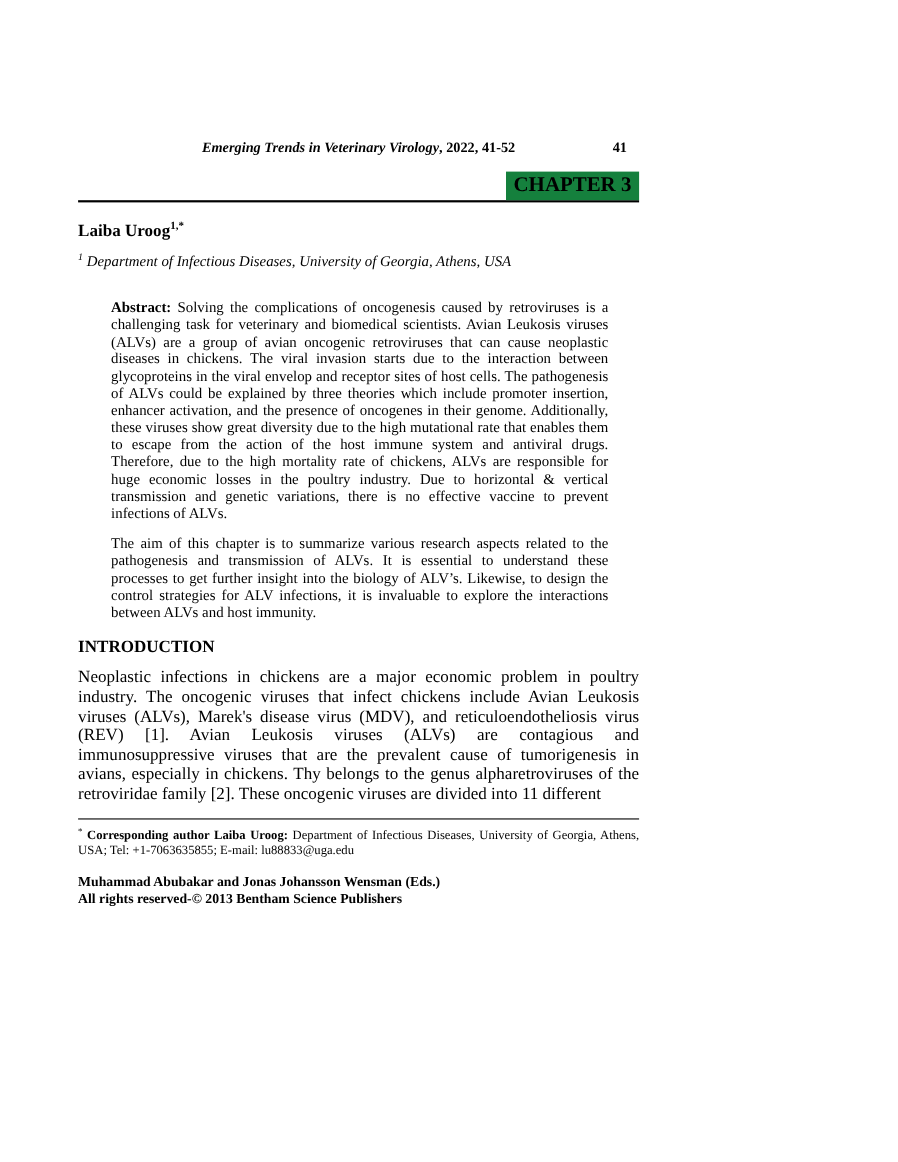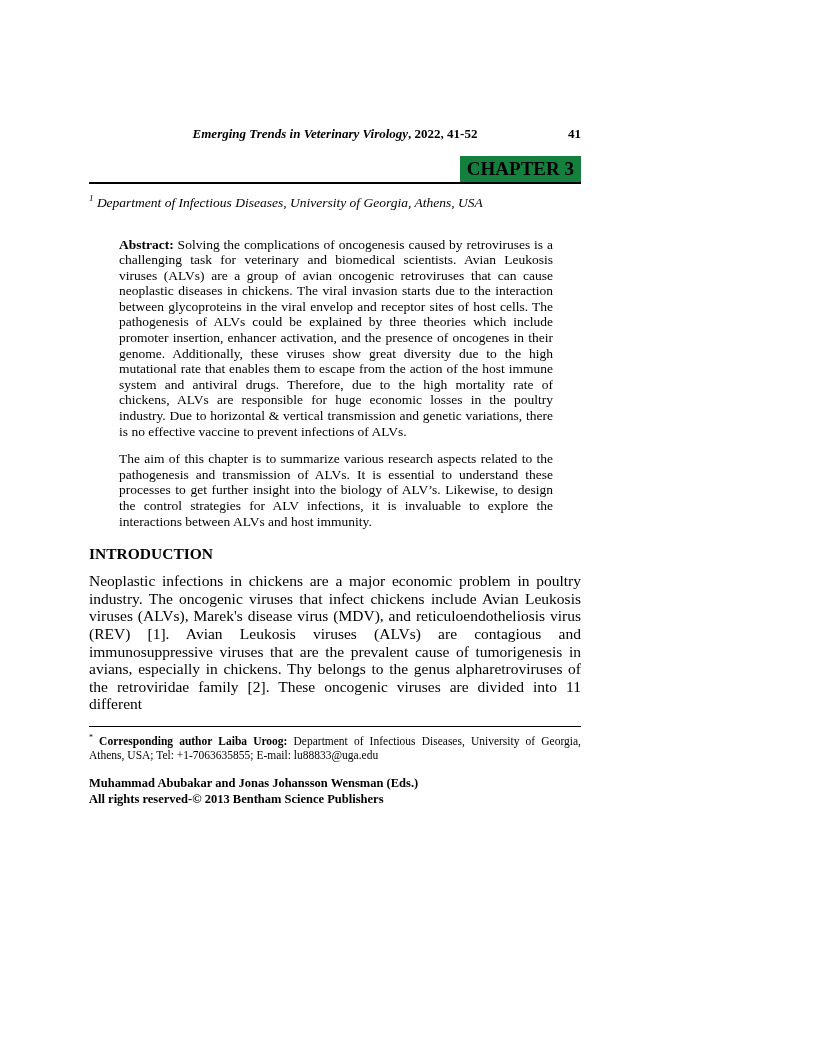--- a/index.html
+++ b/index.html
@@ -7,33 +7,33 @@
     width: 816px; height: 1056px;
     background: #ffffff;
     color: #000000;
     font-family: "Liberation Serif", serif;
     position: relative;
     overflow: hidden;
   }
   .page {
     box-sizing: border-box;
     width: 724px; height: 1056px;
-    padding: 126px 143px 40px 89px;
+    padding: 126px 143px 40px 71px;
   }
   
   .running-head {
     position: relative;
     font-size: 13px;
     line-height: 16px;
     text-align: center;
     font-weight: bold;
   }
   .running-head .head-italic { font-style: italic; }
   .running-head .page-number {
-    position: absolute; right: 0; top: 0;
+    position: absolute; right: 11px; top: 0;
     font-weight: bold; font-style: normal;
   }
   
   .chapter-row {
     margin-top: 14px;
     border-bottom: 2px solid #000000;
     text-align: right;
   }
   .chapter-box {
     display: inline-block;
@@ -121,20 +121,21 @@
   <div class="running-head">
     <span><span class="head-italic">Emerging Trends in Veterinary Virology</span><span>, 2022, 41-52</span></span>
     <span class="page-number">41</span>
   </div>
 
   <div class="chapter-row">
     <span class="chapter-box">CHAPTER 3</span>
   </div>
 
 
+  <div class="author-line"><span>Laiba Uroog</span><sup>1,*</sup></div>
 
   <div class="affiliation-line"><sup>1</sup><span> Department of Infectious Diseases, University of Georgia, Athens, USA</span></div>
 
   <div class="abstract-block">
     <p><span class="bold-label">Abstract:</span><span> Solving the complications of oncogenesis caused by retroviruses is a challenging task for veterinary and biomedical scientists. Avian Leukosis viruses (ALVs) are a group of avian oncogenic retroviruses that can cause neoplastic diseases in chickens. The viral invasion starts due to the interaction between glycoproteins in the viral envelop and receptor sites of host cells. The pathogenesis of ALVs could be explained by three theories which include promoter insertion, enhancer activation, and the presence of oncogenes in their genome. Additionally, these viruses show great diversity due to the high mutational rate that enables them to escape from the action of the host immune system and antiviral drugs. Therefore, due to the high mortality rate of chickens, ALVs are responsible for huge economic losses in the poultry industry. Due to horizontal &amp; vertical transmission and genetic variations, there is no effective vaccine to prevent infections of ALVs.</span></p>
     <p>The aim of this chapter is to summarize various research aspects related to the pathogenesis and transmission of ALVs. It is essential to understand these processes to get further insight into the biology of ALV’s. Likewise, to design the control strategies for ALV infections, it is invaluable to explore the interactions between ALVs and host immunity.</p>
   </div>
 
 
   <h2 class="section-heading">INTRODUCTION</h2>

